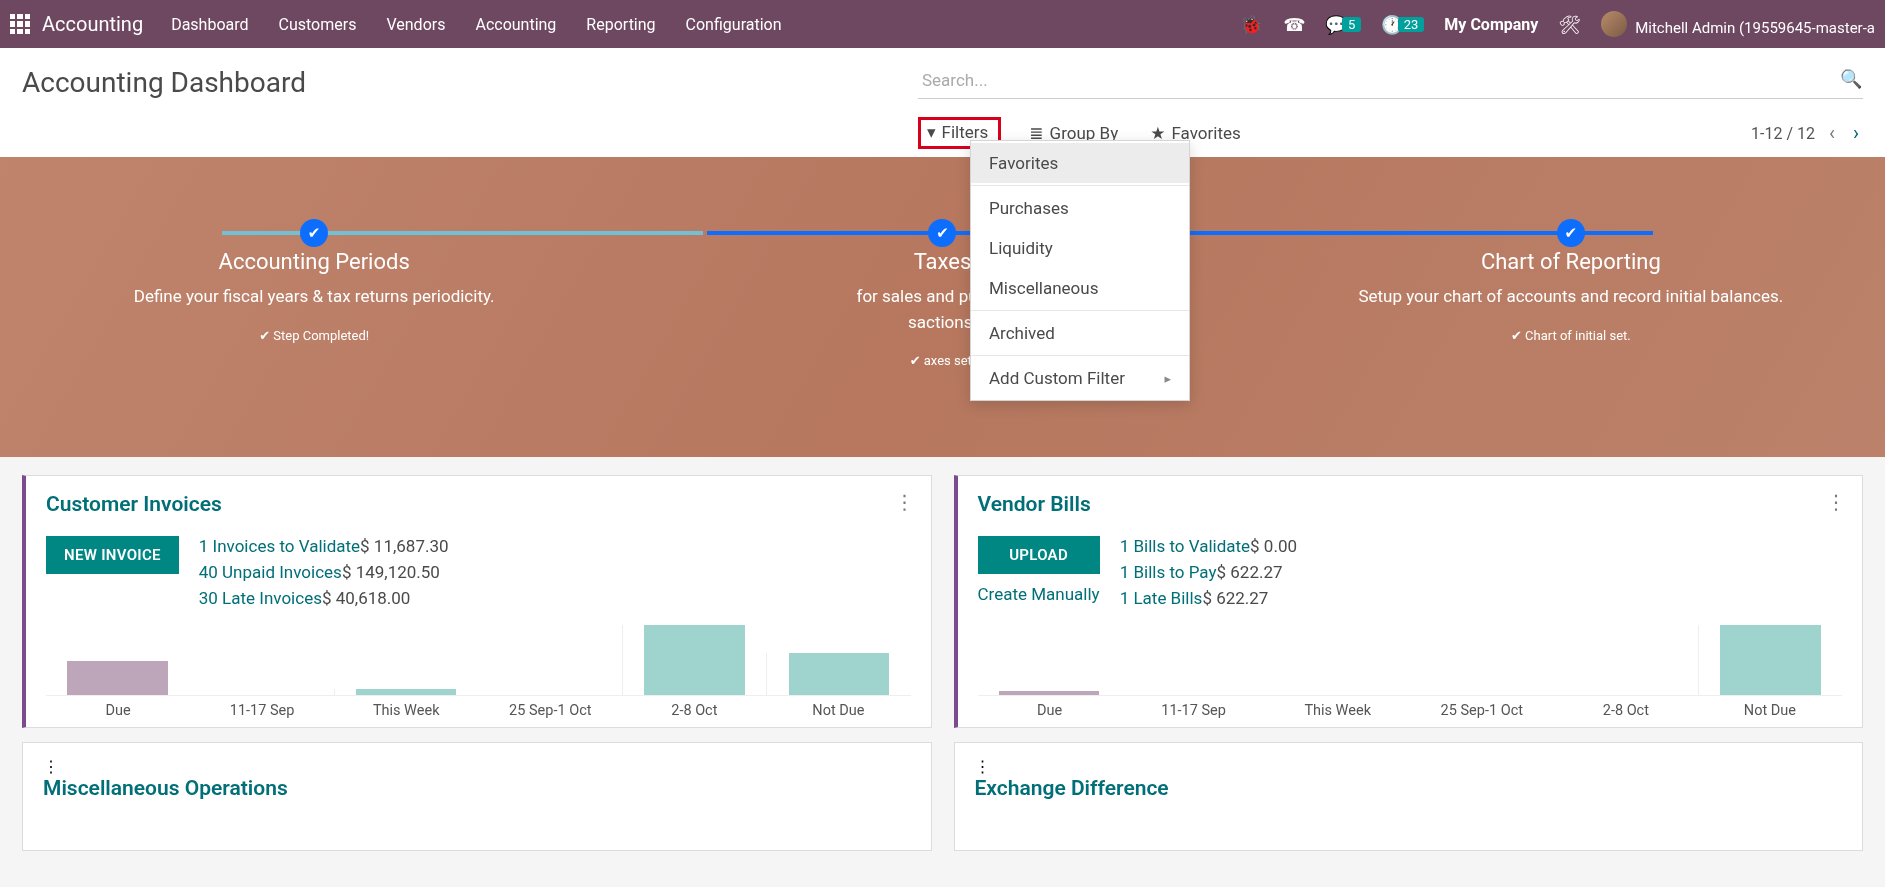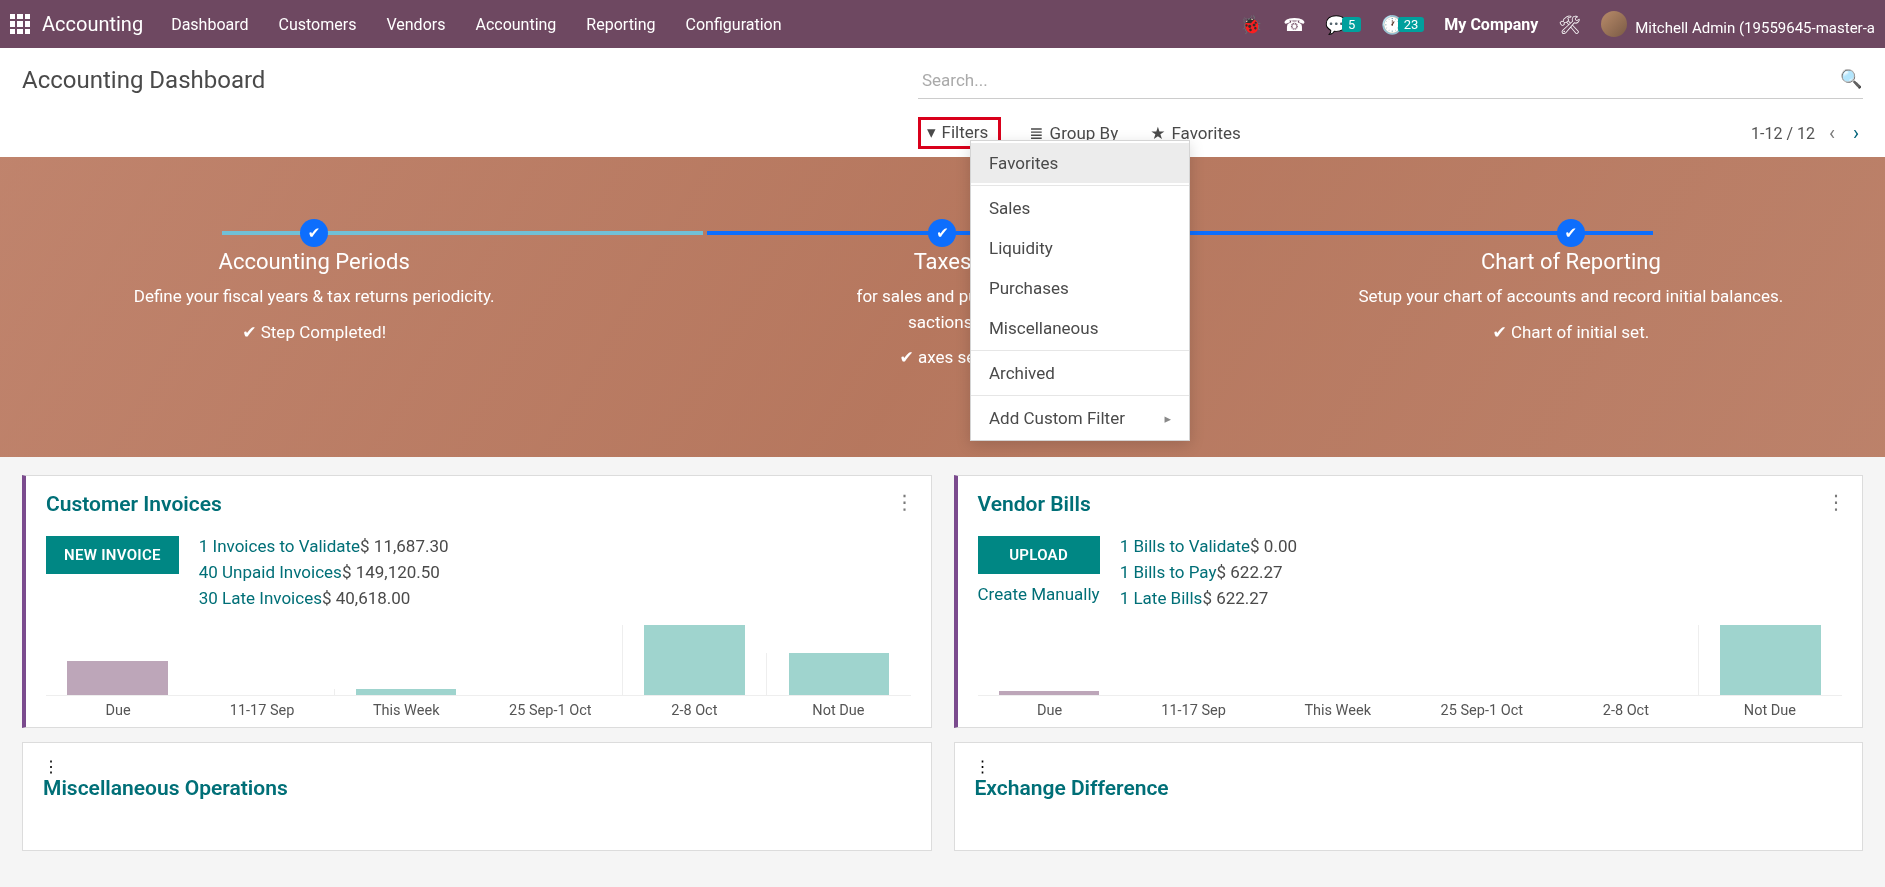--- a/index.html
+++ b/index.html
@@ -11,21 +11,21 @@
 .top-nav .brand { font-size: 20px; font-weight: 400; margin-right: 28px; }
 .top-nav .menu { display: flex; gap: 30px; }
 .top-nav .menu a { color:#fff; text-decoration:none; font-size:16px; }
 .top-nav .right { margin-left:auto; display:flex; align-items:center; gap:20px; }
 .top-nav .right .icon { font-size:18px; cursor:pointer; }
 .badge { background:#00a09d; color:#fff; padding:0 6px; border-radius:3px; font-size:13px; margin-left:-6px; }
 .avatar { width:26px; height:26px; border-radius:50%; background: linear-gradient(135deg,#b98c6a,#7a5a45); }
 .user-box { display:flex; align-items:flex-end; gap:8px; font-size:15px; }
 
 .subheader { background:#fff; padding: 18px 22px 8px; display:flex; align-items:flex-start; position:relative; }
-.page-title { font-size:24px; color:#4a4a4a; }
+.page-title { font-size:28px; color:#4a4a4a; }
 .search-area { margin-left:auto; width: 945px; }
 .search-input { width:100%; border:none; border-bottom:1px solid #ccc; font-size:17px; padding:4px 28px 8px 4px; outline:none; color:#333; }
 .search-input::placeholder { color:#aaa; }
 .search-icon { position:absolute; right:22px; top:20px; font-size:18px; color:#555; }
 
 .controls-row { display:flex; align-items:center; margin-top:18px; gap:24px; }
 .ctrl-btn { display:flex; align-items:center; gap:6px; font-size:17px; color:#4a4a4a; cursor:pointer; padding:2px 4px; }
 .ctrl-label { color:#4a4a4a; }
 .filters-highlight { border:3px solid #d9001b; padding:2px 10px 4px 6px; }
 .pager { margin-left:auto; display:flex; align-items:center; gap:10px; color:#555; font-size:16px; }
@@ -37,21 +37,21 @@
 .dropdown .item.hover { background:#ececec; }
 .dropdown hr { border:none; border-top:1px solid #e6e6e6; margin:2px 0; }
 .dropdown .item.sub::after{ content:"▸"; float:right; color:#888; font-size:13px; margin-top:3px;}
 
 .hero { position:relative; height:300px; background: linear-gradient(rgba(184,111,85,.75),rgba(184,111,85,.75)), linear-gradient(120deg,#d6c0b2 0%, #b0907a 50%, #c8b8a8 100%); display:flex; }
 .step { flex:1; text-align:center; color:#fff; padding-top:92px; position:relative; }
 .step .dot { width:28px; height:28px; border-radius:50%; background:#0d6efd; position:absolute; top:62px; left:50%; transform:translateX(-50%); display:flex; align-items:center; justify-content:center; font-size:15px; color:#fff; z-index:3;}
 .step .dot.light { background:#71c0d6; width:16px; height:16px; top:68px; }
 .step-title { font-size:22px; font-weight:400; margin-bottom:10px; }
 .step-desc { font-size:17px; line-height:1.5; padding:0 16px; }
-.step-action { margin-top:12px; font-size:17px; }
+.step-action { margin-top:18px; font-size:13px; }
 .step-action.done::before{ content:"✔ "; }
 .step-action.btn span{ border:1px solid #fff; padding:8px 18px; cursor:pointer; }
 .hero .line { position:absolute; top:74px; height:4px; background:#0d6efd; }
 .line1 { left:11.8%; width:25.5%; background:#71c0d6 !important; }
 .line2 { left:37.5%; width:25%; }
 .line3 { left:62.5%; width:25.2%; }
 
 .cards-row { display:flex; gap:22px; padding:18px 22px 0; }
 .card { flex:1; background:#fff; border:1px solid #dcdcdc; border-left:4px solid #7b4b8e; padding:16px 20px 8px; position:relative; }
 .card-title { color:#006f77; font-size:21px; font-weight:600; margin-bottom:20px; }
@@ -144,23 +144,22 @@
         <span>1-12 / 12</span>
         <span class="arrow">‹</span>
         <span class="arrow next">›</span>
       </div>
     </div>
   </div>
 
   <div class="dropdown">
     <div class="item hover">Favorites</div>
     <hr>
-    <div class="item">Sales</div>
+    <div class="item">Purchases</div>
     <div class="item">Liquidity</div>
-    <div class="item">Purchases</div>
     <div class="item">Miscellaneous</div>
     <hr>
     <div class="item">Archived</div>
     <hr>
     <div class="item sub">Add Custom Filter</div>
   </div>
 </div>
 
 <div class="hero">
   <div class="line line1"></div>

